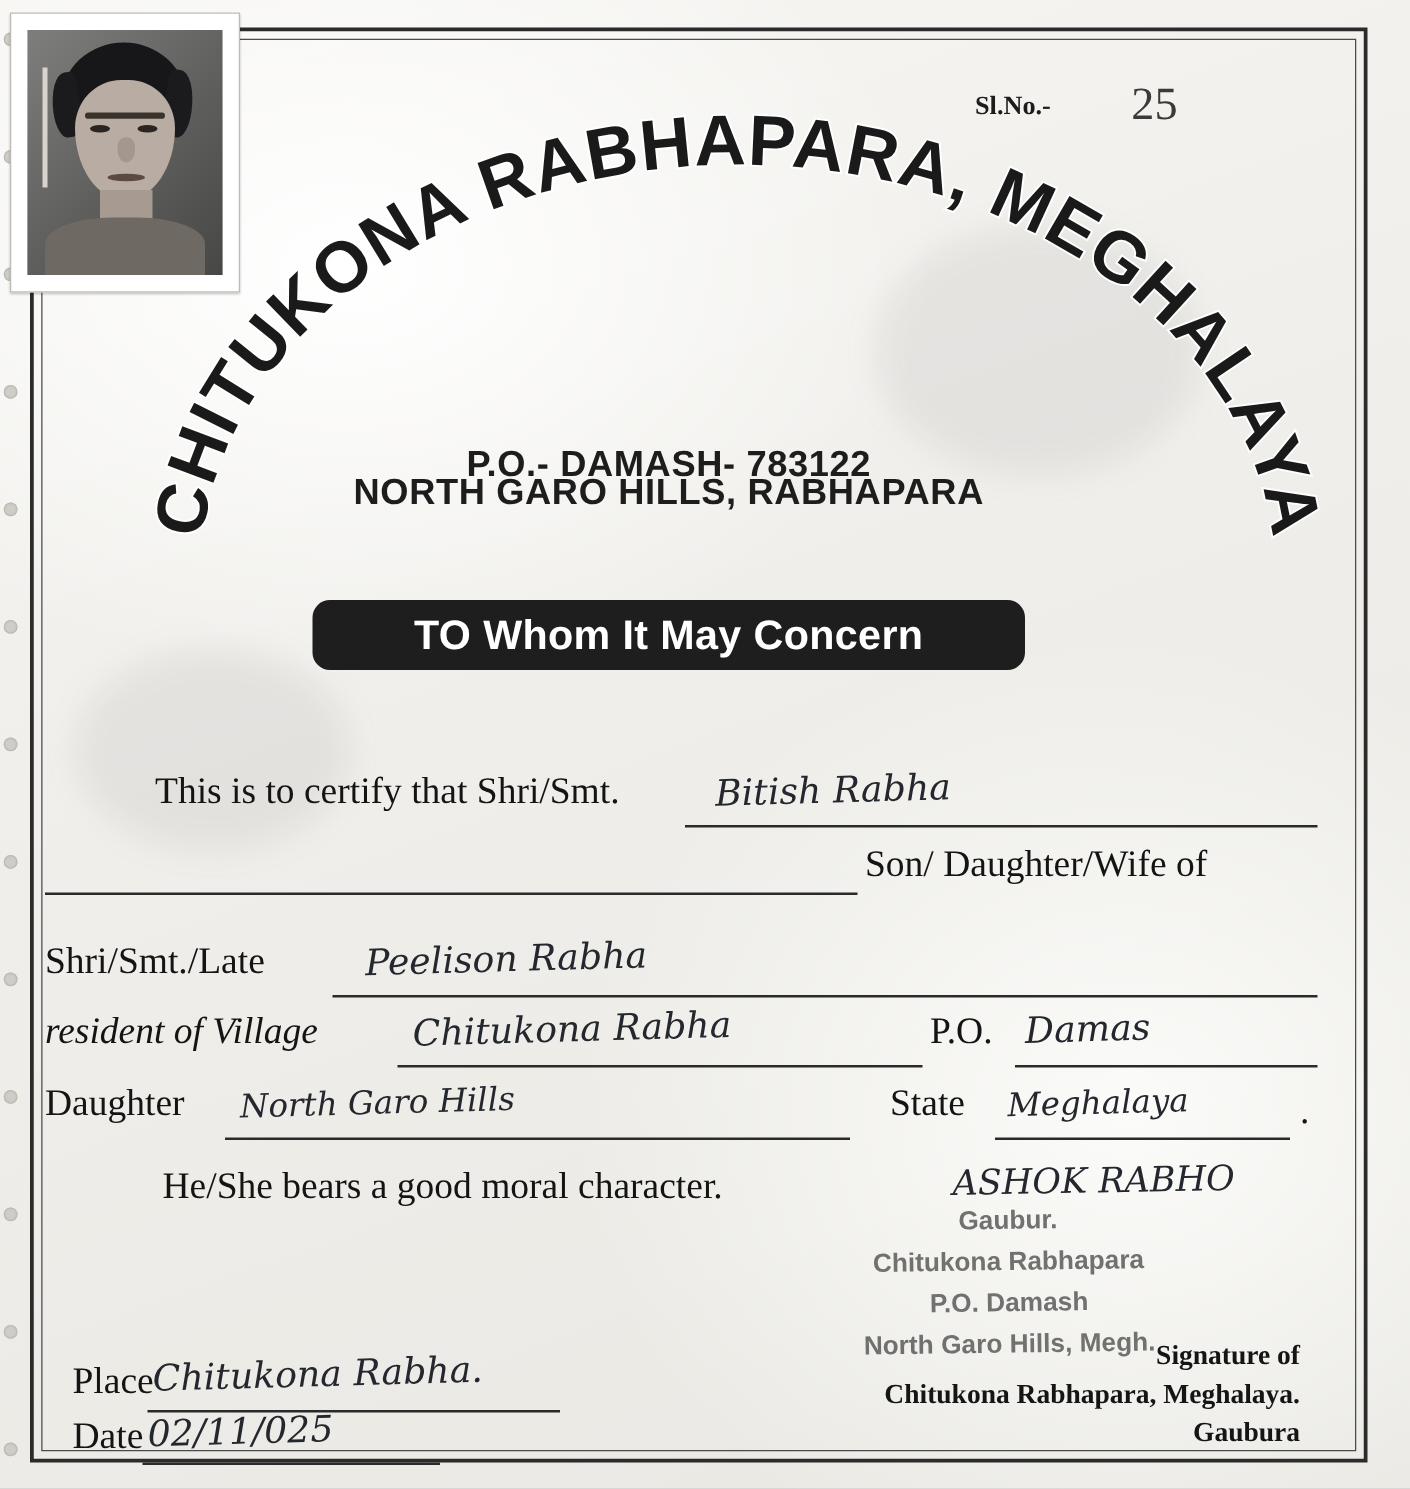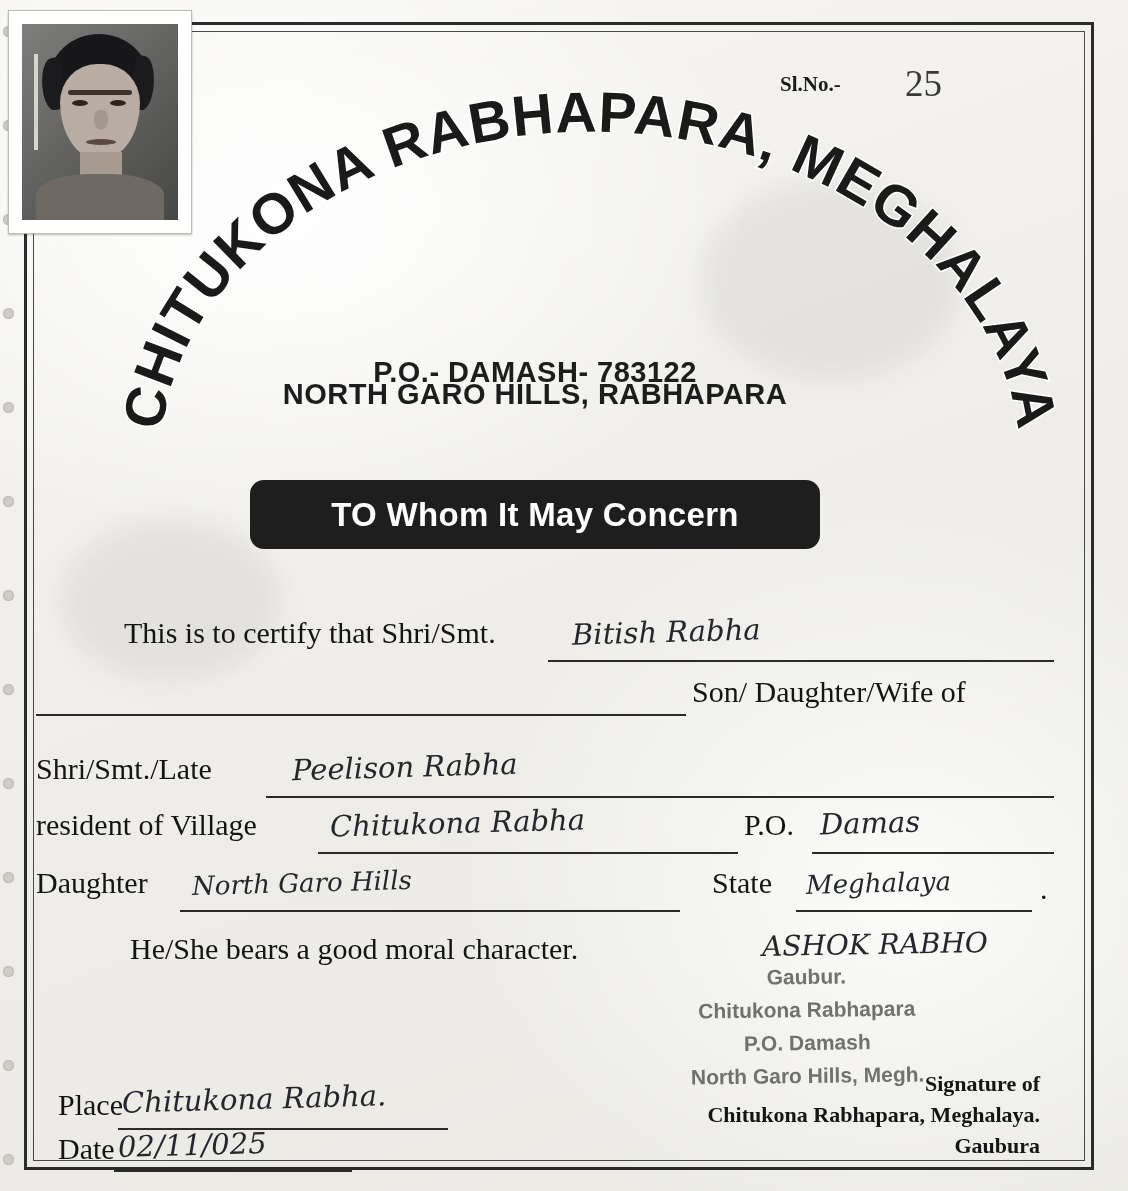--- a/index.html
+++ b/index.html
@@ -198,21 +198,21 @@
     position: absolute;
     left: 905px; top: 62px;
     font-size: 37px;
     color: #3a3a3a;
     font-family: "Liberation Serif", serif;
   }
   
   #banner {
     position: absolute;
     left: 250px; top: 480px;
-    width: 570px; height: 69px;
+    width: 570px; height: 56px;
     background: #1e1e1e;
     border-radius: 14px;
     display: flex;
     align-items: center;
     justify-content: center;
   }
   #banner span {
     color: #ffffff;
     font-weight: bold;
     font-size: 33px;
@@ -350,21 +350,21 @@
   <div class="rule" style="left:548px; top:660px; width:506px;"></div>
   <div class="hand" style="left:572px; top:615px;">Bitish Rabha</div>
 
   <div class="rule" style="left:36px; top:714px; width:650px;"></div>
   <div class="line-text" style="left:36px; top:752px;">Shri/Smt./Late</div>
 
   <div class="line-text" style="left:692px; top:675px;">Son/ Daughter/Wife of</div>
   <div class="rule" style="left:266px; top:796px; width:788px;"></div>
   <div class="hand" style="left:292px; top:750px;">Peelison Rabha</div>
 
-  <div class="line-text" style="left:36px; top:808px;">resident of Village</div>
+  <div class="line-text" style="left:36px; top:808px;font-style:italic;">resident of Village</div>
   <div class="rule" style="left:318px; top:852px; width:420px;"></div>
   <div class="hand" style="left:330px; top:806px;">Chitukona Rabha</div>
   <div class="line-text" style="left:744px; top:808px;">P.O.</div>
   <div class="rule" style="left:812px; top:852px; width:242px;"></div>
   <div class="hand" style="left:820px; top:806px;">Damas</div>
 
   <div class="line-text" style="left:36px; top:866px;">Daughter</div>
   <div class="rule" style="left:180px; top:910px; width:500px;"></div>
   <div class="hand small" style="left:192px; top:868px;">North Garo Hills</div>
   <div class="line-text" style="left:712px; top:866px;">State</div>

